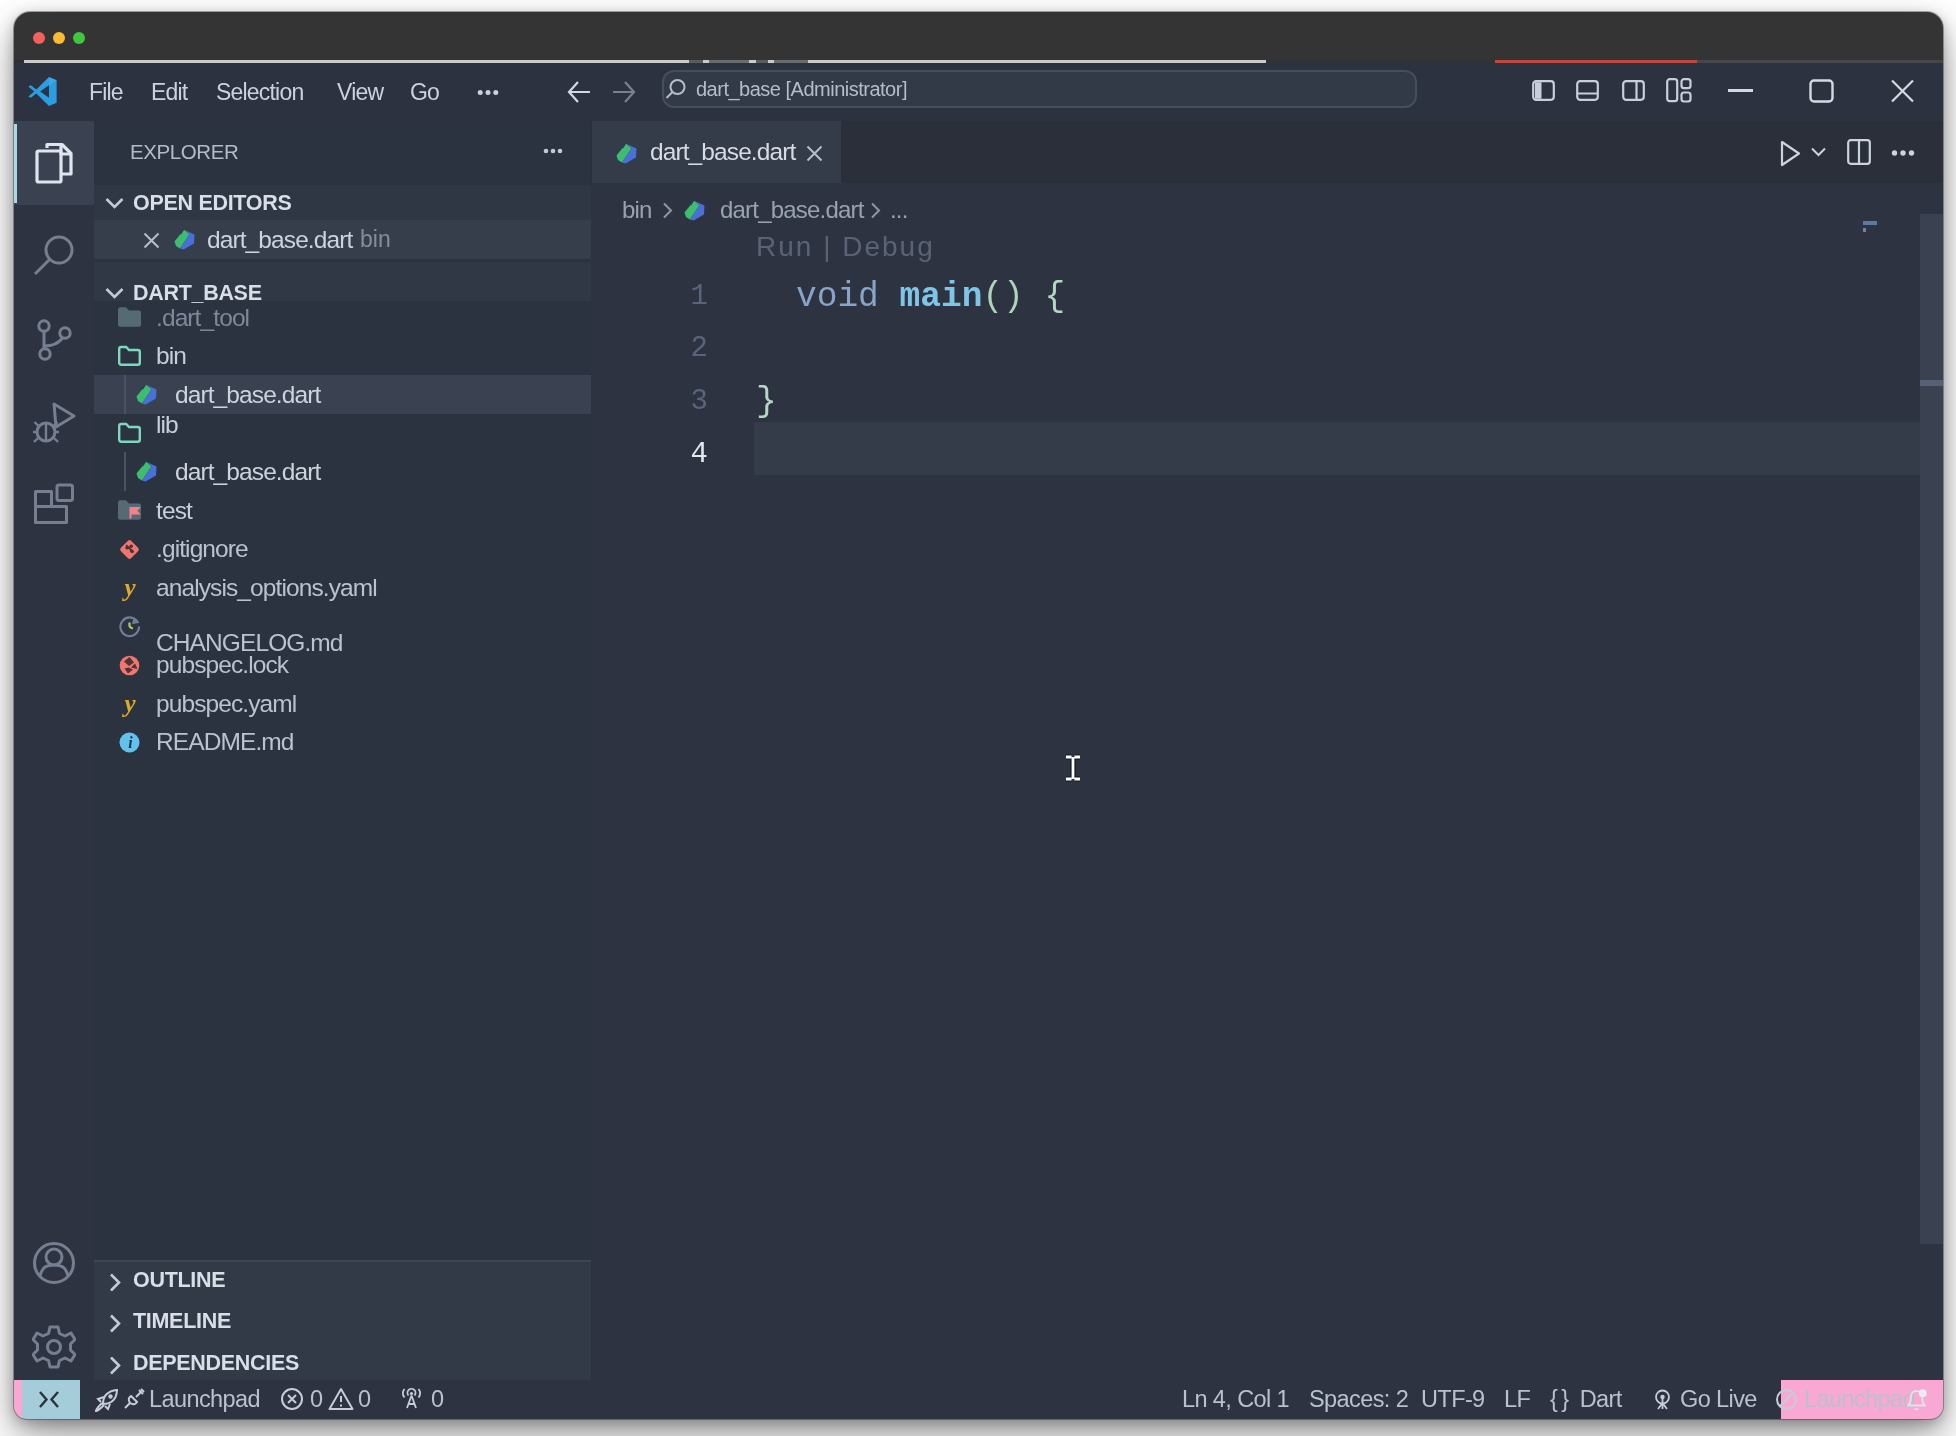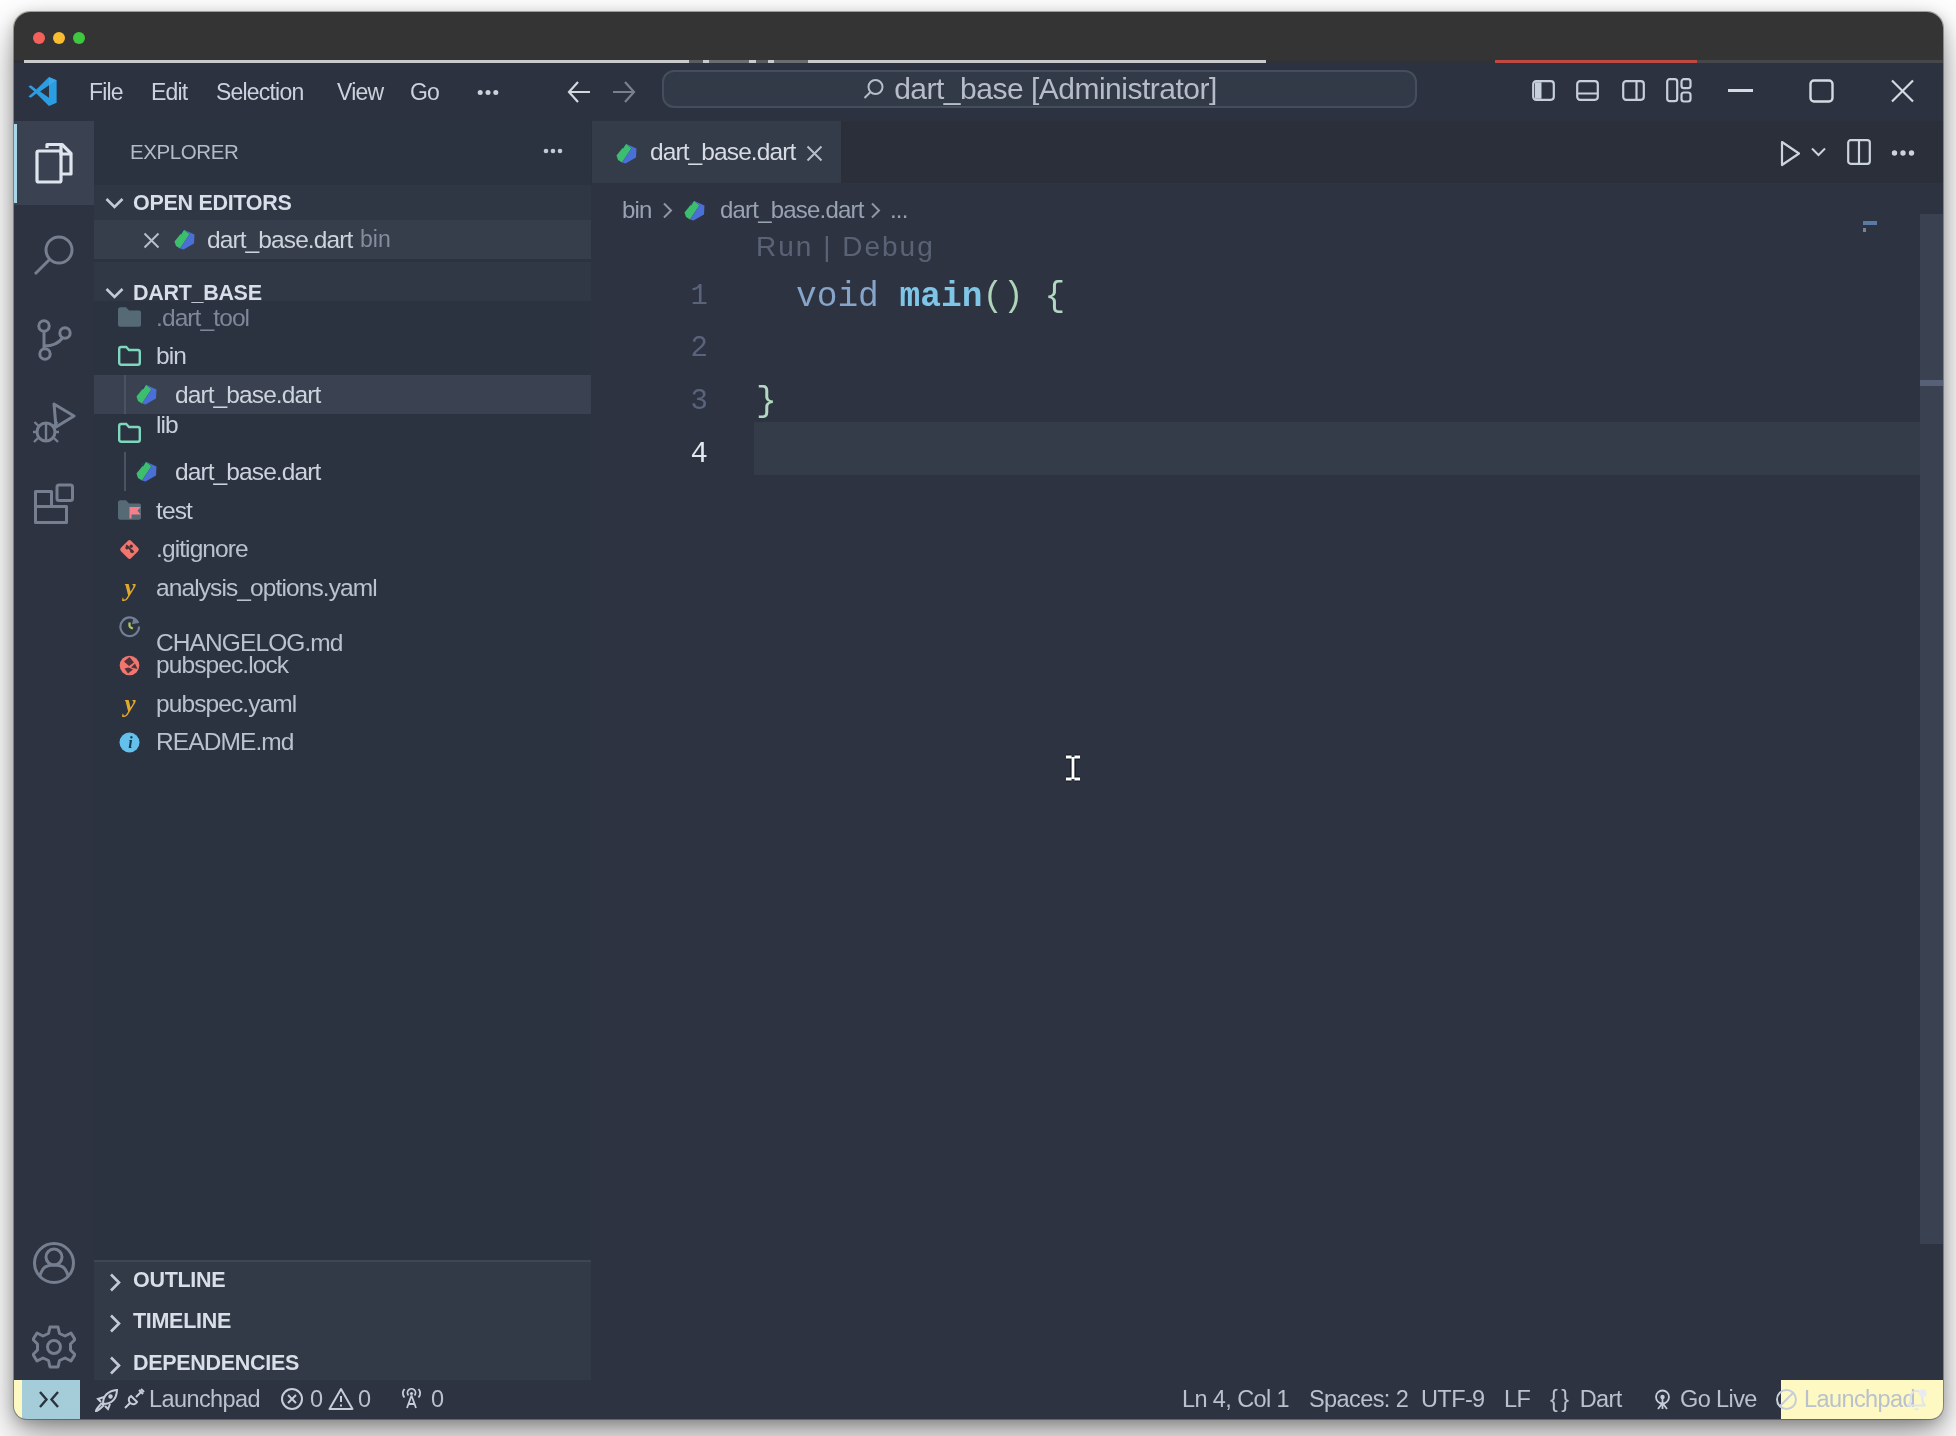--- a/index.html
+++ b/index.html
@@ -1,33 +1,33 @@
 <!DOCTYPE html>
 <html><head>
 <meta charset="utf-8">
 <style>
   html,body{margin:0;padding:0;background:#ffffff;}
   #page{position:relative;width:1956px;height:1436px;overflow:hidden;
         font-family:"Liberation Sans",sans-serif;}
   #win{position:absolute;left:14px;top:12px;width:1929px;height:1407px;
-       border-radius:16px 16px 13px 13px;background:#fef9c3;overflow:hidden;
+       border-radius:16px 16px 13px 13px;background:#f9a8d4;overflow:hidden;
        box-shadow:0 0 0 1px rgba(0,0,0,0.30), 0 18px 40px rgba(0,0,0,0.38), 0 4px 14px rgba(0,0,0,0.25);}
   .abs{position:absolute;}
   
   #macbar{left:0;top:0;width:100%;height:48px;background:#343434;}
   .light{width:12px;height:12px;border-radius:50%;top:20px;}
   
   #sliver{left:0;top:48px;width:100%;height:3px;background:#2c3036;}
   
   #tbar{left:0;top:51px;width:100%;height:58px;background:#2c323f;}
   .menu{position:absolute;top:0;height:58px;line-height:58px;color:#ccd2dd;font-size:23px;letter-spacing:-0.8px;}
   
   #searchbox{left:648px;top:58px;width:755px;height:38px;border:2px solid #454e5f;
              border-radius:12px;background:#333a47;box-sizing:border-box;
-             display:flex;align-items:center;justify-content:center;color:#b6bdc9;font-size:30px;letter-spacing:-0.5px;}
+             display:flex;align-items:center;color:#b6bdc9;font-size:20px;letter-spacing:-0.5px;}
   
   #activity{left:0;top:109px;width:80px;height:1259px;background:#2d3340;}
   #sidebar{left:80px;top:109px;width:497px;height:1259px;background:#2c3340;}
   #editor{left:577px;top:109px;width:1352px;height:1259px;background:#2d3340;}
   #statusbar{left:8px;top:1368px;width:1759px;height:39px;background:#2d3340;text-align:center;}
   .hdr{height:24px;line-height:24px;font-size:21.5px;font-weight:bold;color:#d9dfe8;letter-spacing:-0.3px;}
   .itxt{height:39px;line-height:39px;font-size:24.5px;letter-spacing:-0.9px;}
   .yic{width:24px;height:22px;line-height:22px;font-size:25px;font-weight:bold;color:#e0a92c;font-style:italic;text-align:center;font-family:"Liberation Serif",serif;}
   .dartic{width:24px;height:24px;}
   .crumb{position:absolute;top:0;height:44px;line-height:44px;font-size:24px;letter-spacing:-0.8px;color:#99a2b1;}

